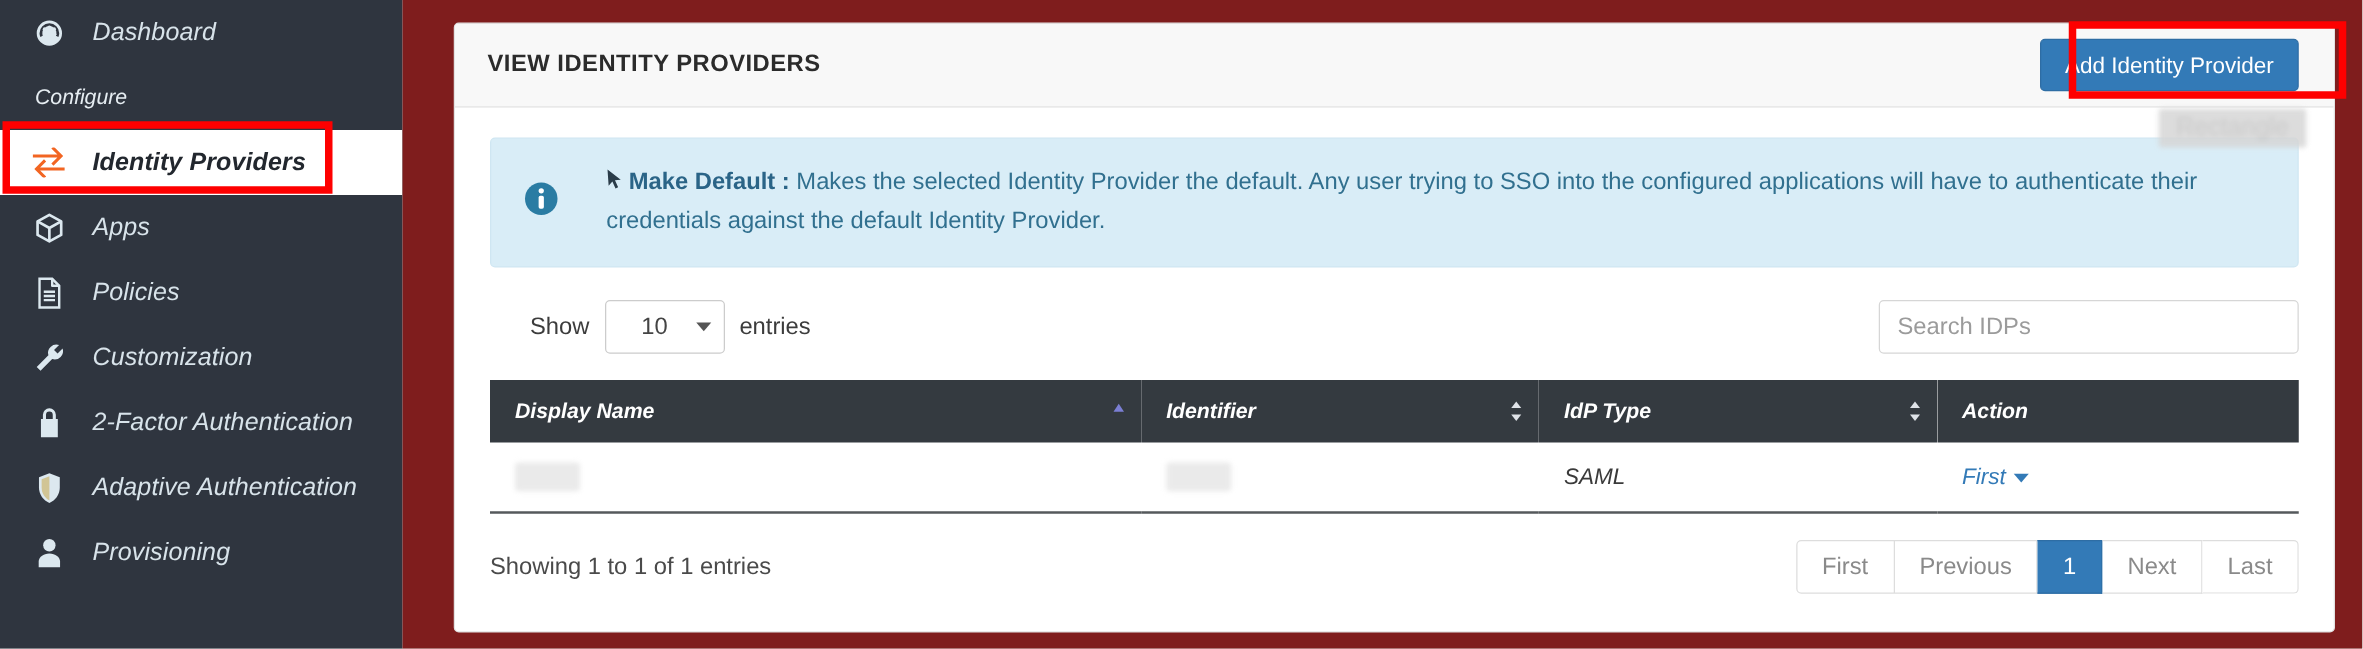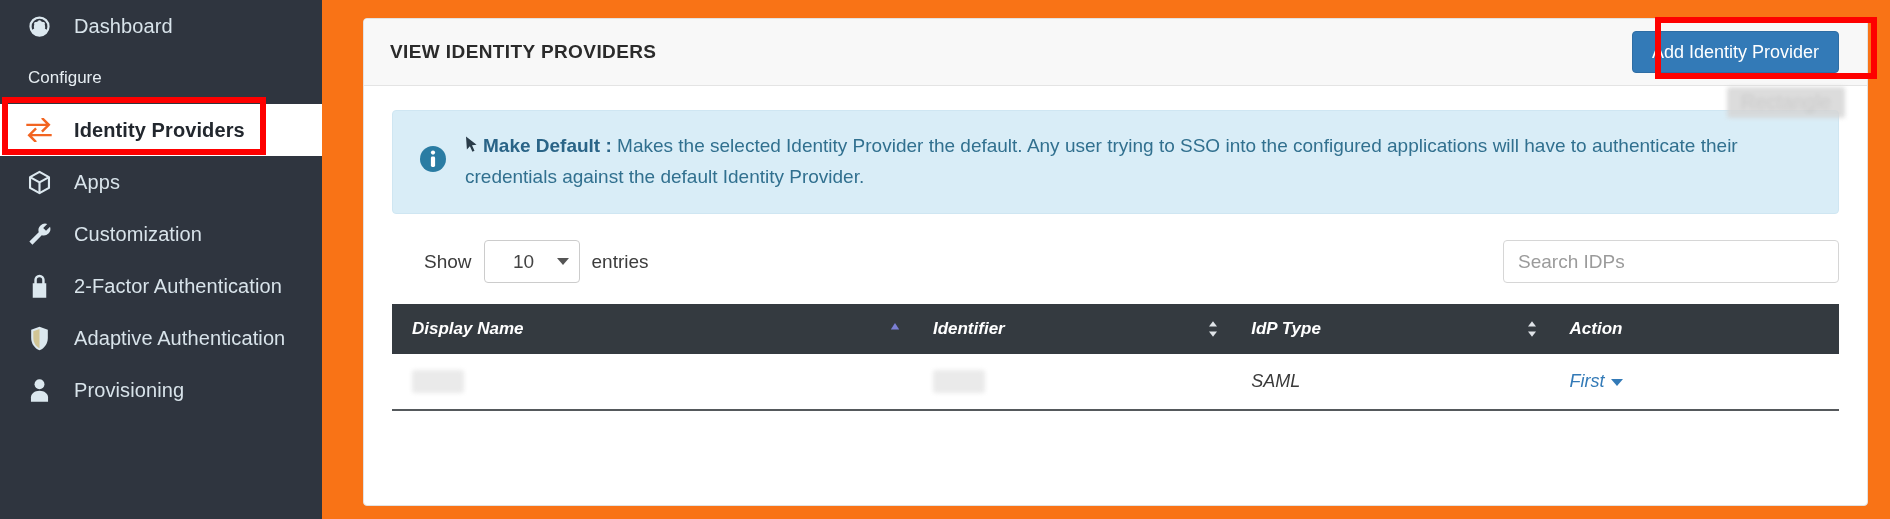--- a/index.html
+++ b/index.html
@@ -11,20 +11,21 @@
   }
   #app { position: relative; width: 1890px; height: 519px; display: flex; }
 
   
   .sidebar {
     width: 322px; height: 519px;
     background: #2f353f;
     flex: 0 0 322px;
     position: relative;
     overflow: hidden;
+    font-style: italic;
   }
   .nav-item {
     display: flex; align-items: center;
     height: 52px;
     padding-left: 22px;
     color: #d8e3ea;
     font-size: 20px;
     letter-spacing: .1px;
     white-space: nowrap;
   }
@@ -50,21 +51,21 @@
     color: #22272e;
     font-weight: bold;
     width: 322px;
     height: 52px;
   }
 
   
   .content {
     flex: 1 1 auto;
     height: 519px;
-    background: #f97316;
+    background: #7f1d1d;
     padding: 18px 22px 0 41px;
     position: relative;
   }
   .card {
     background: #ffffff;
     border: 1px solid #e2e2e2;
     border-radius: 4px;
     height: 488px;
     position: relative;
     overflow: hidden;
@@ -113,20 +114,21 @@
 
   .alert-info {
     background: #d9edf7;
     border: 1px solid #cfe6f2;
     border-radius: 4px;
     color: #31708f;
     display: flex;
     align-items: flex-start;
     padding: 20px 22px 22px 22px;
     min-height: 86px;
+    gap: 20px;
   }
   .alert-ic {
     flex: 0 0 36px;
     margin-right: 14px;
     margin-top: 10px;
   }
   .alert-text {
     font-size: 19px;
     line-height: 1.5;
     padding-top: 1px;
@@ -308,20 +310,30 @@
     <div class="nav-item">
       <span class="ic">
         <svg width="27" height="27" viewBox="0 0 24 24" fill="none" stroke="#dce8ef" stroke-width="1.9" stroke-linejoin="round">
           <path d="M12 2.6l8.4 4.6v9.6L12 21.4 3.6 16.8V7.2z"></path>
           <path d="M12 11.9l8.4-4.7M12 11.9v9.5M12 11.9L3.6 7.2"></path>
         </svg>
       </span>
       <span class="nav-label">Apps</span>
     </div>
 
+    <div class="nav-item">
+      <span class="ic">
+        <svg width="25" height="27" viewBox="0 0 20 24" fill="none" stroke="#dce8ef" stroke-width="1.7">
+          <path d="M3 1.8h9l5 5v15.4H3z"></path>
+          <path d="M12 1.8v5h5" stroke-linejoin="round"></path>
+          <path d="M6 11h8M6 14h8M6 17h8"></path>
+        </svg>
+      </span>
+      <span class="nav-label">Policies</span>
+    </div>
 
     <div class="nav-item">
       <span class="ic">
         <svg width="27" height="27" viewBox="0 0 24 24" fill="#dce8ef">
           <path d="M21.4 5.1l-3.6 3.6-2.5-2.5 3.6-3.6a6 6 0 00-7.6 7.4L3 18.3 5.7 21l8.3-8.3a6 6 0 007.4-7.6z"></path>
         </svg>
       </span>
       <span class="nav-label">Customization</span>
     </div>
 
@@ -438,20 +450,30 @@
                 <span class="redacted"></span>
               </td>
               <td>SAML</td>
               <td>
                 <a class="select-link"><span>First</span><span class="caret-sm"></span></a>
               </td>
             </tr>
           </tbody>
         </table>
 
+        <div class="table-footer">
+          <span class="showing-text">Showing 1 to 1 of 1 entries</span>
+          <div class="pagination">
+            <span class="pg">First</span>
+            <span class="pg">Previous</span>
+            <span class="pg active">1</span>
+            <span class="pg">Next</span>
+            <span class="pg">Last</span>
+          </div>
+        </div>
 
       </div>
     </section>
   </main>
 
   <div class="annot" id="annot-sidebar"></div>
   <div class="annot" id="annot-addbtn"></div>
 
 </div>
 

